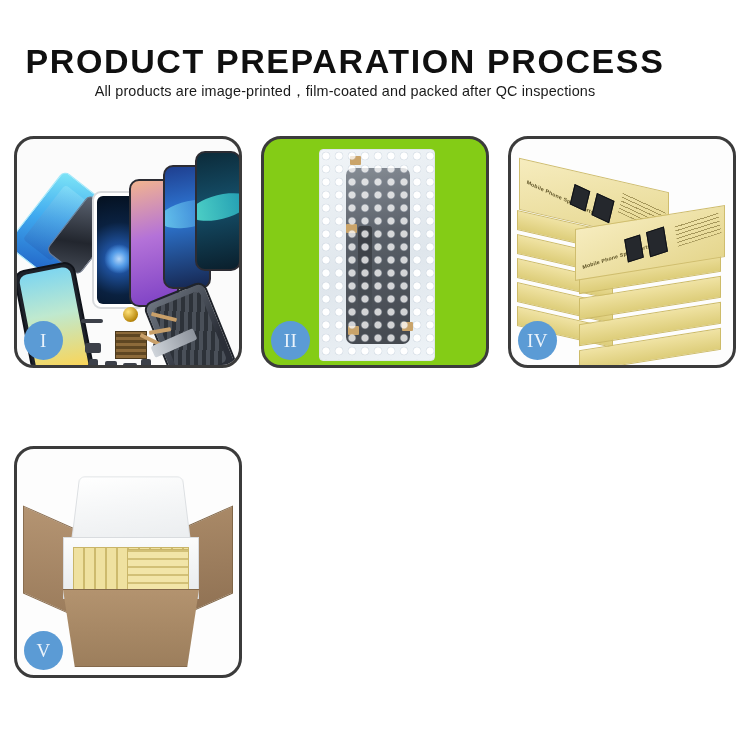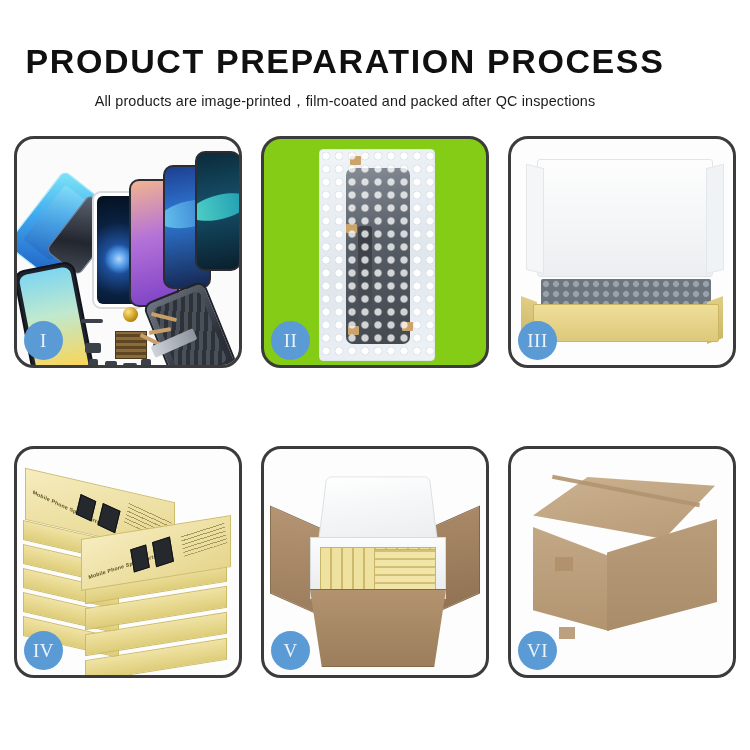--- a/index.html
+++ b/index.html
@@ -16,21 +16,21 @@
   .title {
     margin-top: 42px;
     font-size: 34px;
     font-weight: 700;
     letter-spacing: 1.6px;
     color: #101010;
     font-family: "Liberation Sans", sans-serif;
     white-space: nowrap;
   }
   .subtitle {
-    margin-top: 11px;
+    margin-top: 1px;
     font-size: 14.4px;
     font-weight: 400;
     color: #1a1a1a;
     letter-spacing: .15px;
     white-space: nowrap;
   }
 
   
   .grid {
     position: absolute;
@@ -288,30 +288,20 @@
           <div class="tape" style="left:30px; top:6px;"></div>
           <div class="tape" style="left:26px; top:74px;"></div>
           <div class="tape" style="left:28px; top:176px;"></div>
           <div class="tape" style="left:82px; top:172px;"></div>
           <div class="bubble-overlay"></div>
         </div>
       </div>
       <div class="badge">II</div>
     </div>
 
-    <div class="panel p3">
-      <div class="panel-stage">
-        <div class="foam-lid"></div>
-        <div class="bubble-fill"></div>
-        <div class="box-edge-l"></div>
-        <div class="box-edge-r"></div>
-        <div class="box-front"></div>
-      </div>
-      <div class="badge">III</div>
-    </div>
 
     <div class="panel p4">
       <div class="panel-stage">
         <div class="stack">
 
           <div class="sbox" style="left:0px;  top:60px;  width:96px; height:20px; transform: skewY(13deg);"></div>
           <div class="sbox" style="left:0px;  top:84px;  width:96px; height:20px; transform: skewY(13deg);"></div>
           <div class="sbox" style="left:0px;  top:108px; width:96px; height:20px; transform: skewY(13deg);"></div>
           <div class="sbox" style="left:0px;  top:132px; width:96px; height:20px; transform: skewY(13deg);"></div>
           <div class="sbox" style="left:0px;  top:156px; width:96px; height:20px; transform: skewY(13deg);"></div>
@@ -345,26 +335,15 @@
         <div class="flap-r"></div>
         <div class="foam-open-lid"></div>
         <div class="foam-box"></div>
         <div class="yellow-rows"></div>
         <div class="yellow-rows2"></div>
         <div class="carton-body"></div>
       </div>
       <div class="badge">V</div>
     </div>
 
-    <div class="panel p6">
-      <div class="panel-stage">
-        <div class="c-top"></div>
-        <div class="c-left"></div>
-        <div class="c-right"></div>
-        <div class="c-seam"></div>
-        <div class="c-tape" style="left:44px; top:108px; width:18px; height:14px;"></div>
-        <div class="c-tape" style="left:48px; top:178px; width:16px; height:12px;"></div>
-      </div>
-      <div class="badge">VI</div>
-    </div>
 
   </div>
 </div>
 
 </body></html>

